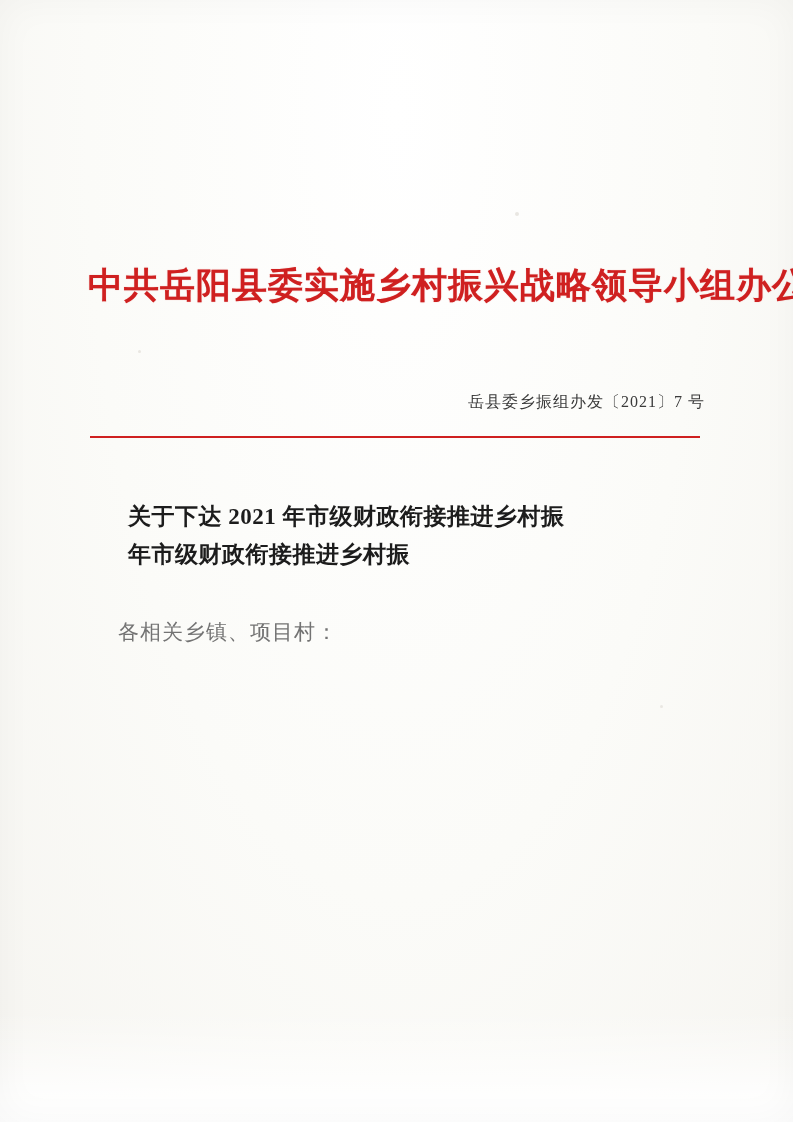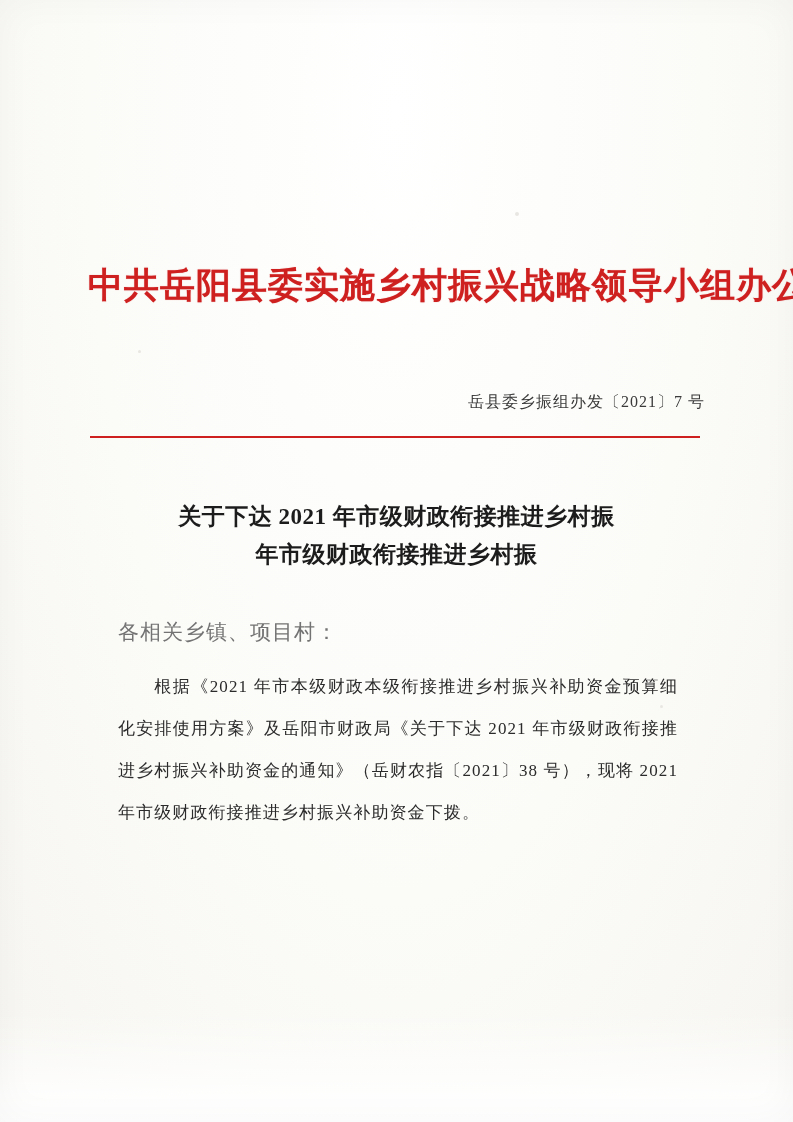--- a/index.html
+++ b/index.html
@@ -72,21 +72,21 @@
     top: 436px;
     width: 610px;
     height: 2px;
     background: #cf2020;
   }
   .title {
     position: absolute;
     left: 40px;
     top: 498px;
     width: 537px;
-    text-align: center;
+    text-align: left;
     font-size: 23px;
     font-weight: bold;
     line-height: 38px;
     color: #1c1c1c;
     letter-spacing: 0.5px;
   }
   .salutation {
     position: absolute;
     left: 30px;
     top: 618px;
@@ -148,22 +148,19 @@
 
     <div class="red-rule"></div>
 
     <div class="title">
       <div>关于下达 2021 年市级财政衔接推进乡村振</div>
       <div>年市级财政衔接推进乡村振</div>
     </div>
 
     <div class="salutation">各相关乡镇、项目村：</div>
 
-    <div class="para" id="para-1">
-      <span class="indent"></span><span>根据《2021 年市本级财政本级衔接推进乡村振兴补助资金预算细化安排使用方案》及岳阳市财政局《关于下达 2021 年市级财政衔接推进乡村振兴补助资金的通知》（岳财农指〔2021〕38 号），现将 2021 年市级财政衔接推进乡村振兴补助资金下拨。</span>
-    </div>
 
 
   </div>
 
   <div class="bottom-fade"></div>
   <div class="edge-shadow"></div>
 </div>
 
 </body></html>

